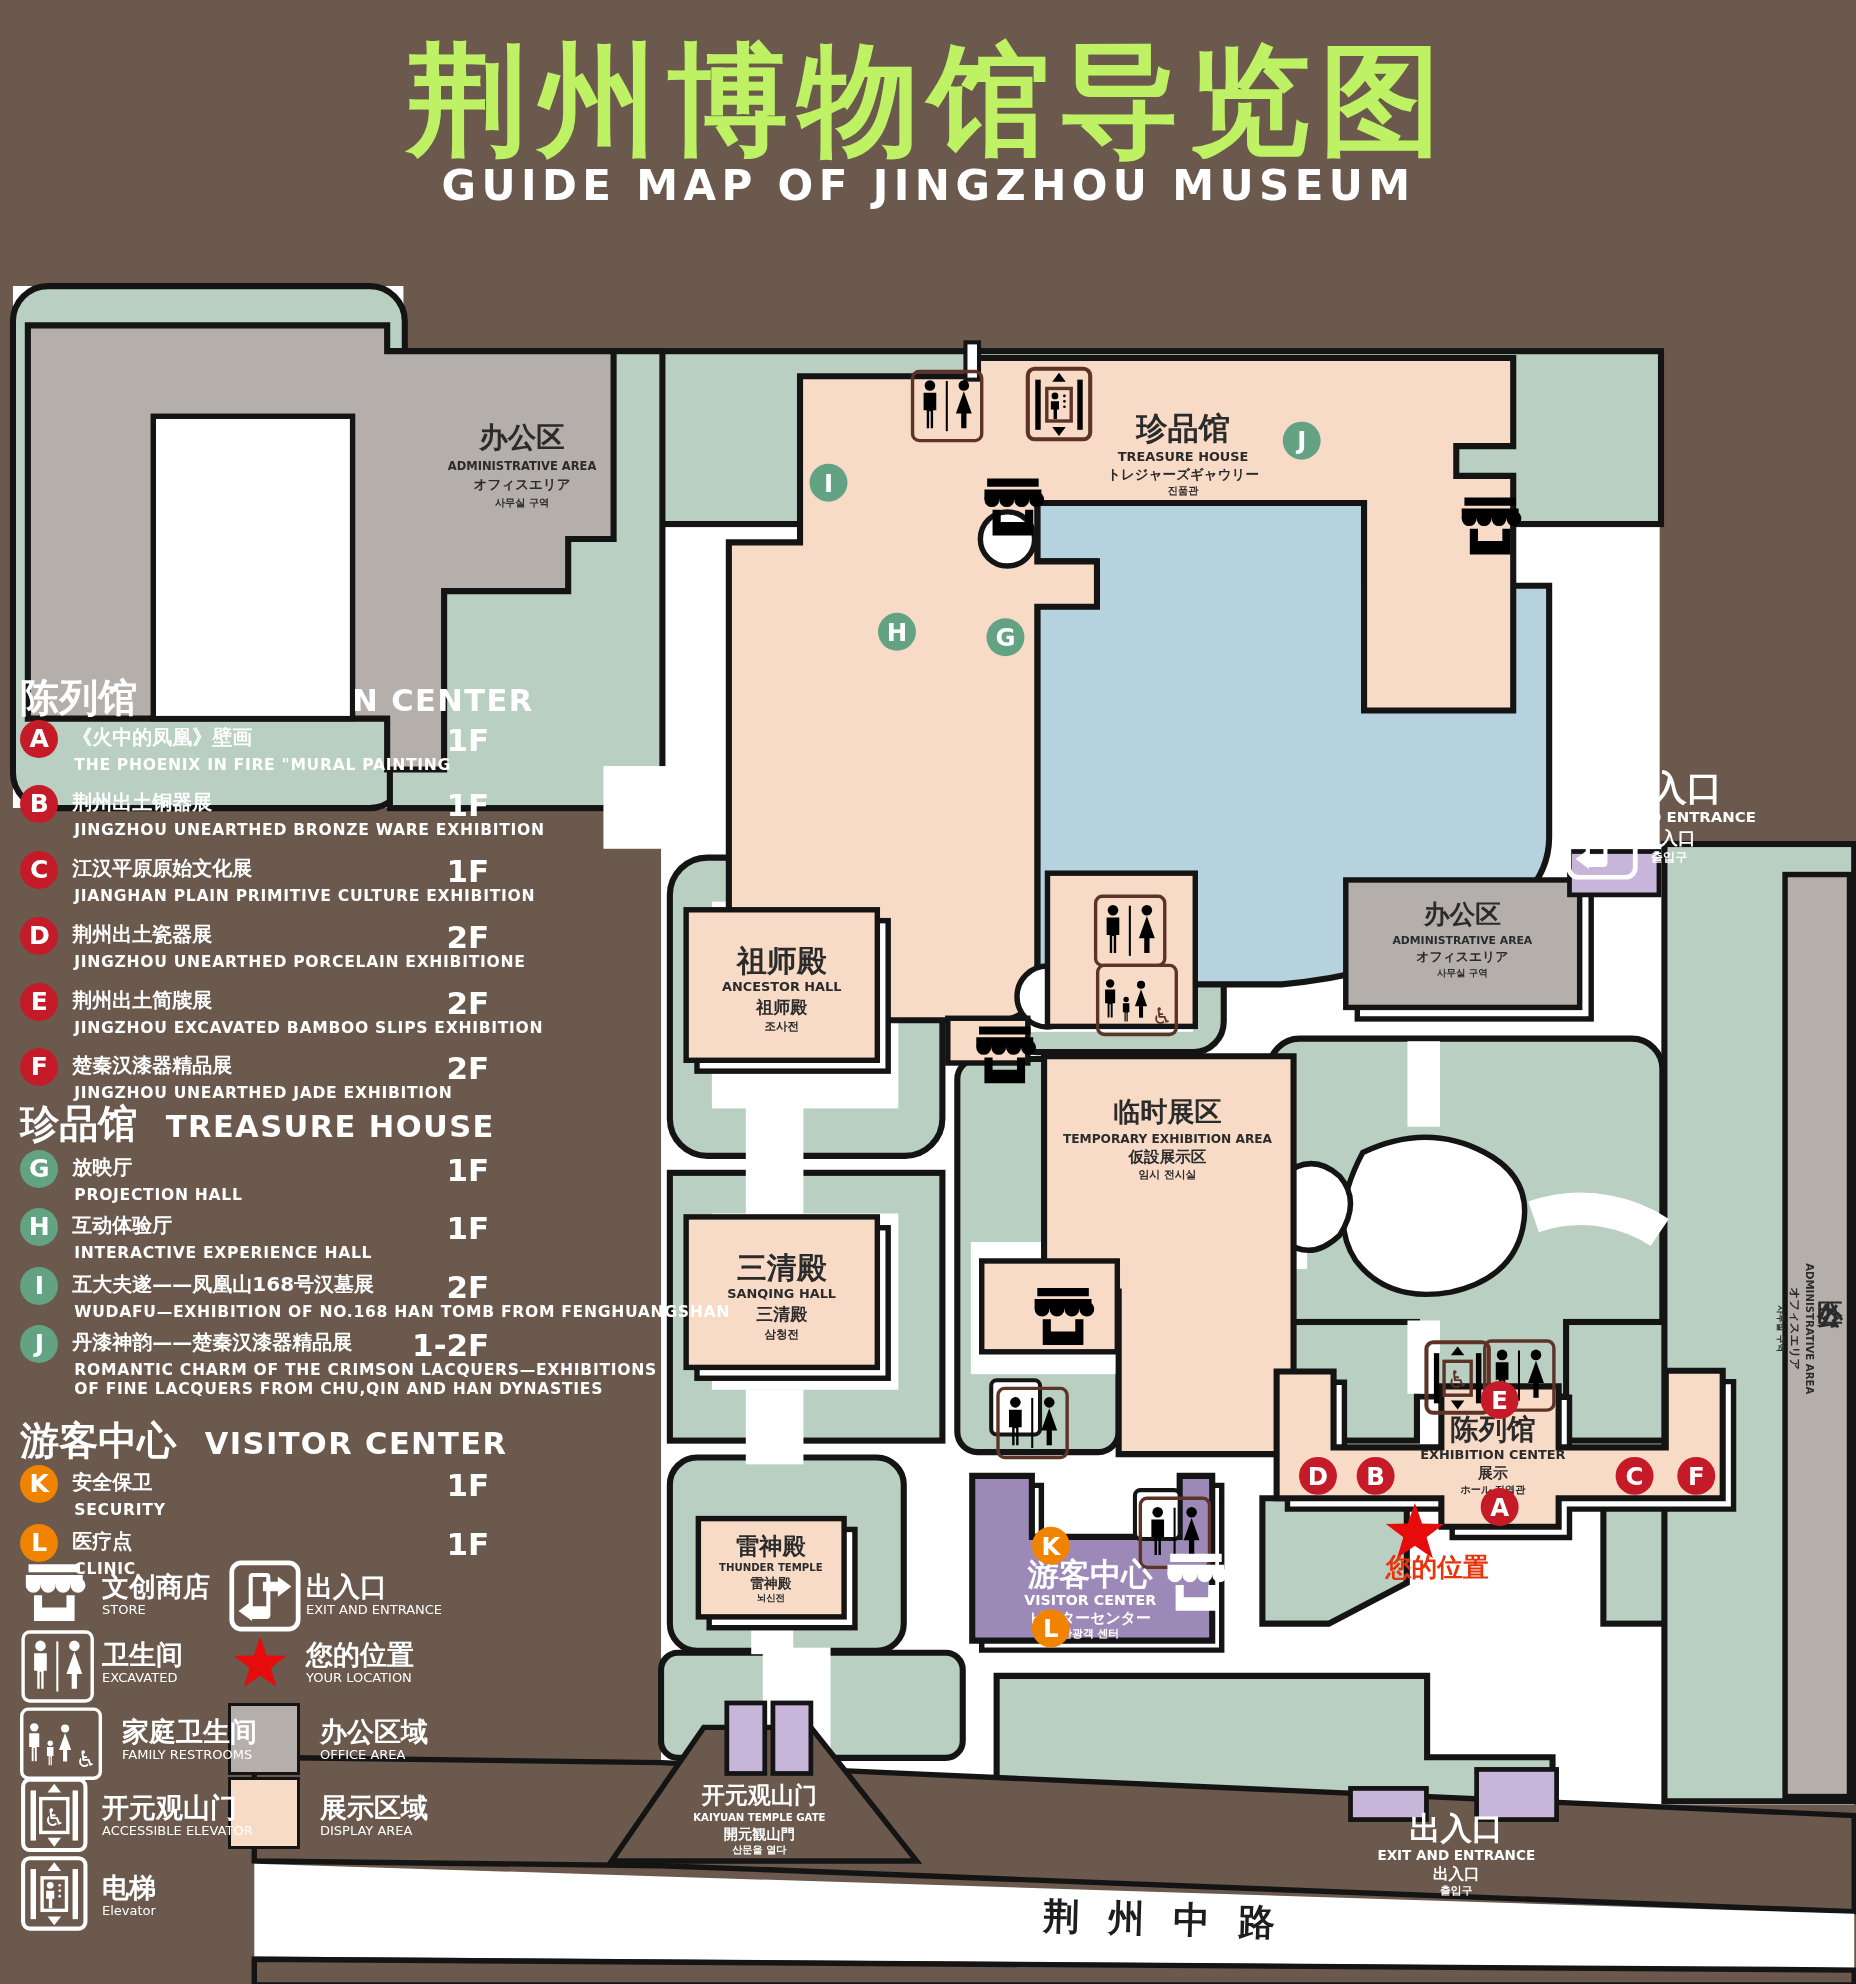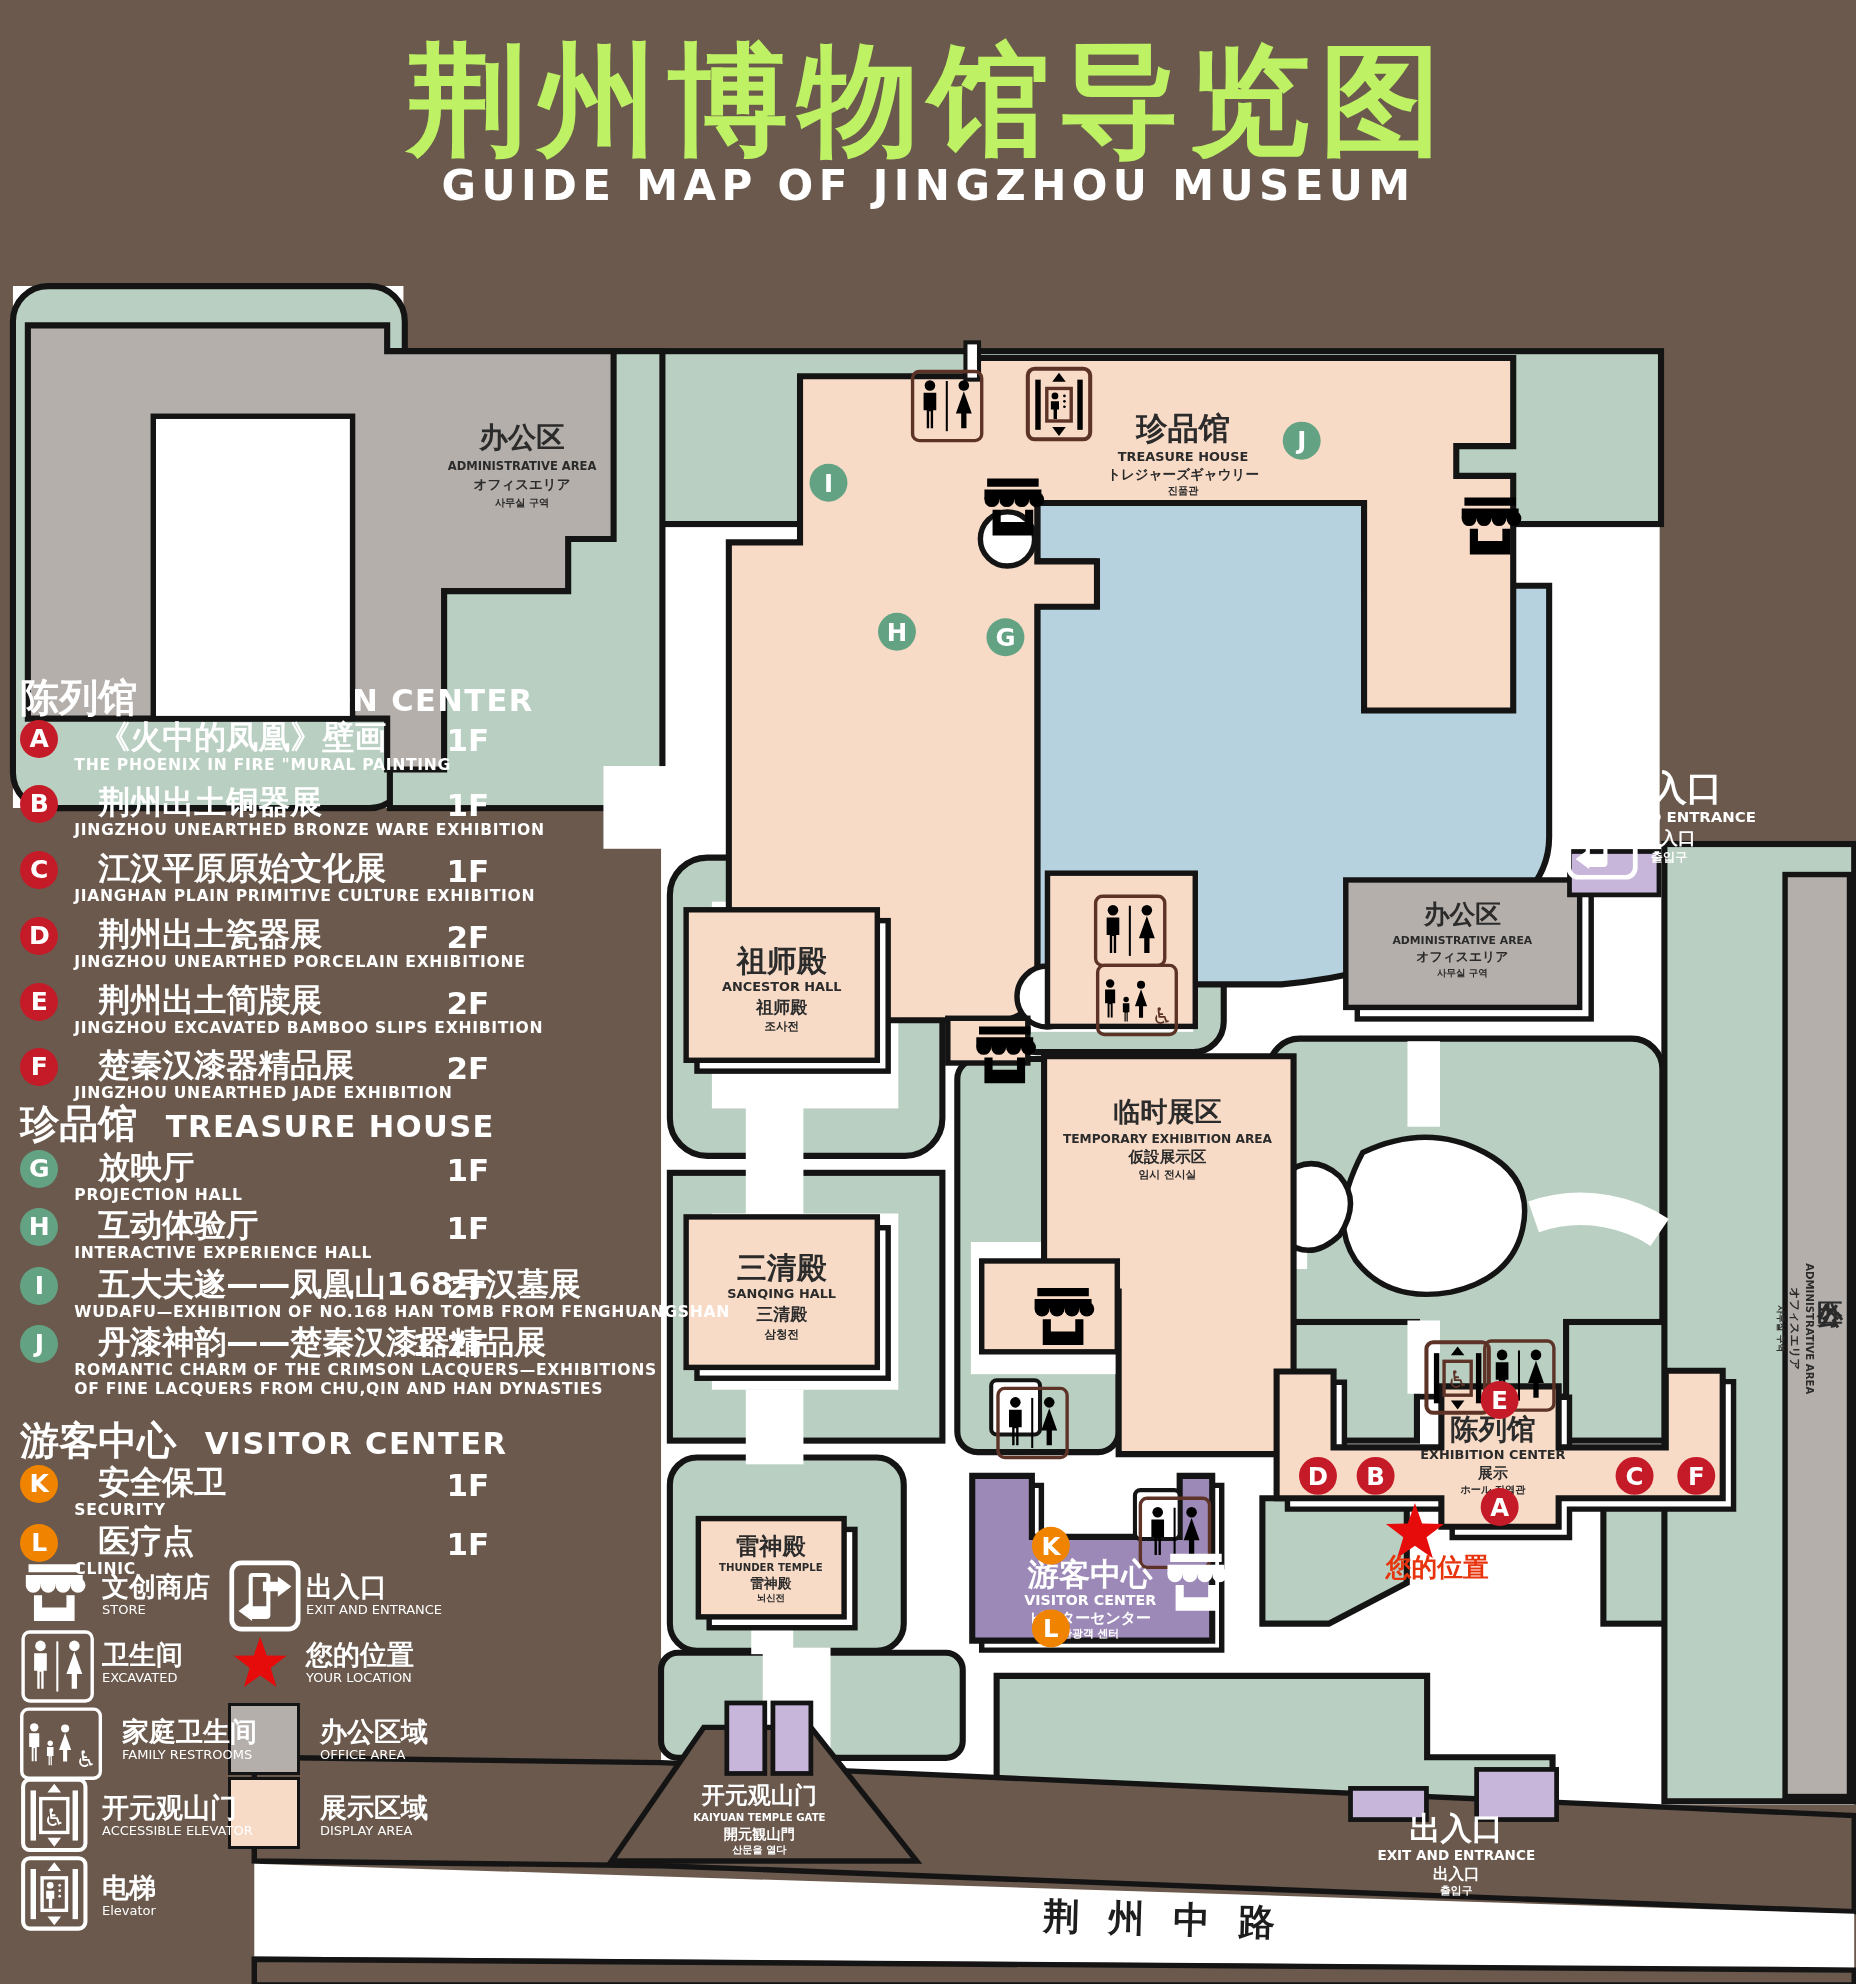--- a/index.html
+++ b/index.html
@@ -16,21 +16,21 @@
   
   .sec{position:absolute;left:20.3px;width:610px;}
   .sec-zh{font-size:39px;font-weight:700;}
   .sec-en{font-size:30.5px;font-weight:700;margin-left:28.5px;letter-spacing:1.4px;}
   .li{position:absolute;left:20.3px;width:469px;}
   .badge{position:absolute;left:0;top:1.4px;width:38px;height:38px;border-radius:50%;
          text-align:center;line-height:38px;font-size:25px;font-weight:700;color:#fff;}
   .badge.red{background:#c51b28;}
   .badge.grn{background:#63a383;}
   .badge.org{background:#f08300;}
-  .li .zh{display:block;margin-left:78px;font-size:32px;font-weight:600;line-height:37px;white-space:nowrap;}
+  .li .zh{display:block;margin-left:52px;font-size:20px;font-weight:600;line-height:37px;white-space:nowrap;}
   .li .fl{position:absolute;right:0;top:2.7px;font-size:31px;font-weight:600;text-align:right;}
   .li .en{margin-left:54px;font-size:15.6px;font-weight:700;letter-spacing:0.7px;line-height:19px;white-space:nowrap;}
   .lg-zh{font-size:27px;font-weight:700;line-height:31px;}
   .lg-en{font-size:13px;font-weight:400;line-height:16.3px;}
   .swatch{position:absolute;width:72px;height:72px;border:3.4px solid #141414;box-sizing:border-box;}
   svg text{font-family:"DejaVu Sans","Liberation Sans",sans-serif;}
   .mt-zh{font-weight:700;fill:#2b2b2b;}
   .mt{fill:#2b2b2b;font-weight:700;}
   .wt{fill:#ffffff;font-weight:700;}
 </style>

